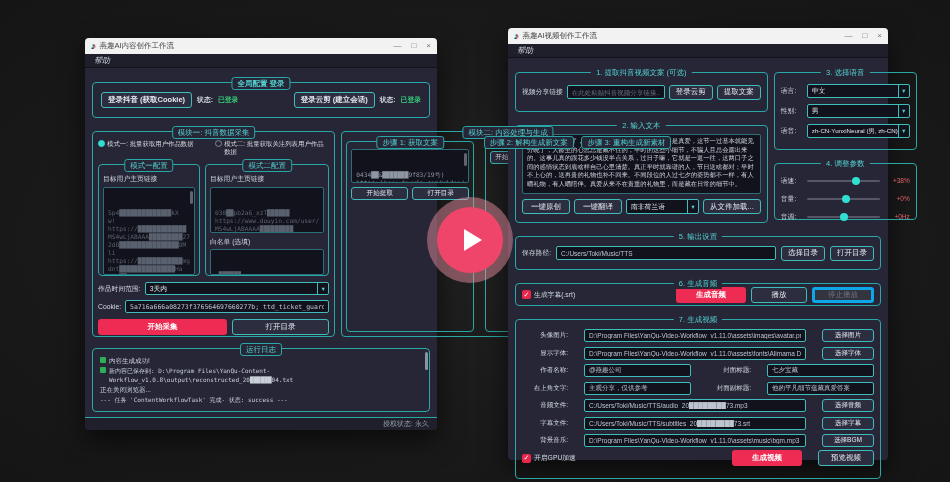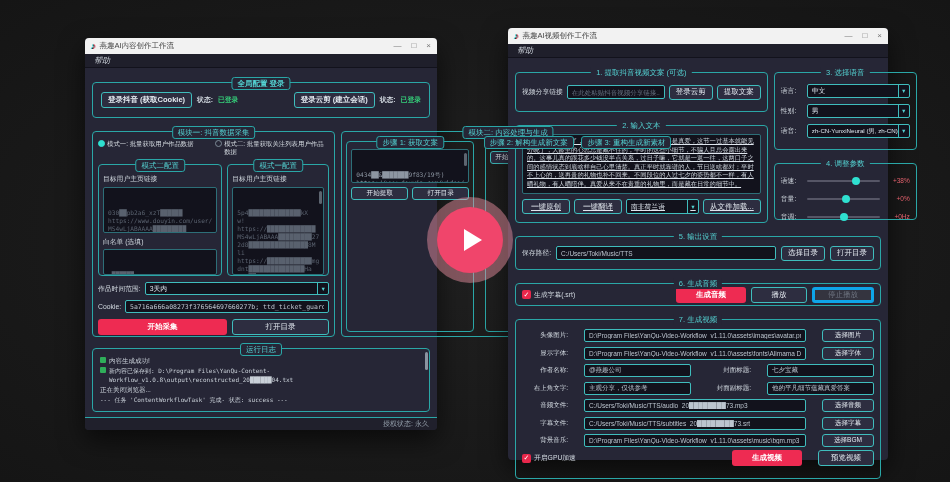--- a/index.html
+++ b/index.html
@@ -69,21 +69,21 @@
   .cfgbox { flex:1; border:1px solid #2aa7a7; border-radius:4px; position:relative; padding:8px 4px 4px; height:112px; }
   .mono { font-family:"DejaVu Sans Mono","Liberation Mono",monospace; }
   .masked { color:#59616e; font-size:6.2px; line-height:8px; filter:blur(0.6px); }
   .logline { display:flex; gap:3px; font-size:6.5px; line-height:9px; color:#c9d0d8; margin-bottom:1px; }
   .logicon { width:6px; height:6px; background:#2fae5a; border-radius:1px; margin-top:1px; flex:0 0 auto; }
   .gLog { margin-top:11px; height:64px; padding:7px 7px 4px; }
   
   .cols { display:flex; gap:6px; }
   .colL { flex:0 0 232px; } .colR { flex:1; }
   .sec1 { margin-top:6px; height:40px; display:flex; align-items:center; gap:4px; padding:0 6px; }
-  .sec2 { margin-top:13px; height:98px; padding:8px 6px 20px;text-decoration:underline; }
+  .sec2 { margin-top:13px; height:98px; padding:8px 6px 20px; }
   .sec3 { margin-top:6px; height:78px; padding:11px 6px 2px; }
   .sec4 { margin-top:13px; height:57px; padding:9px 6px 2px; }
   .sec5 { margin-top:13px; height:30px; display:flex; align-items:center; gap:5px; padding:16px 6px; }
   .sec6 { margin-top:13px; height:23px; display:flex; align-items:center; gap:5px; padding:0 6px; }
   .sec7 { margin-top:13px; height:160px; padding:9px 6px 2px; }
   .vrow { display:flex; align-items:center; gap:16px; margin-bottom:4.5px; height:13px; }
   .vlabel { width:46px; text-align:right; color:#d3dae1; font-size:6.5px; white-space:nowrap; flex:0 0 auto; }
   .vlabel.w2 { width:44px; }
   .track { flex:1; height:2px; background:#565666; border-radius:1px; position:relative; }
   .thumb { position:absolute; top:-3px; width:8px; height:8px; border-radius:50%; background:#2fe0d0; }
@@ -136,57 +136,57 @@
             <span class="radio on"></span>
             <span>模式一: 批量获取用户作品数据</span>
           </span>
           <span class="opt">
             <span class="radio"></span>
             <span>模式二: 批量获取关注列表用户作品数据</span>
           </span>
         </div>
         <div class="cfgrow">
           <div class="cfgbox">
+            <span class="glabel pill">模式一配置</span>
+            <div class="flabel" style="margin:1px 0 3px">目标用户主页链接</div>
+            <div class="ta mono" style="height:88px">
+              <div class="masked">5p4██████████████kX
+w!
+https://█████████████
+MS4wLjABAAA█████████27
+2d8████████████████8M
+li
+https://████████████mg
+dnt███████████████Ha
+X55██
+eUj██
+z5E██████ kOi
+WR██</div>
+              <span class="sthumb"></span>
+            </div>
+          </div>
+          <div class="cfgbox">
             <span class="glabel pill">模式二配置</span>
             <div class="flabel" style="margin:1px 0 3px">目标用户主页链接</div>
             <div class="ta mono" style="height:46px">
               <div class="masked">030██pb2a6_xzT██████
 https://www.douyin.com/user/
 MS4wLjABAAAA█████████
 b2T████████
 vqC7██████████
 c3█od████████7ba███</div>
             </div>
             <div class="flabel" style="margin:4px 0 2px">白名单 (选填)</div>
             <div class="ta mono" style="height:26px">
               <div class="masked">—██████
 ███████
 █████
 ████████</div>
             </div>
           </div>
-          <div class="cfgbox">
-            <span class="glabel pill">模式一配置</span>
-            <div class="flabel" style="margin:1px 0 3px">目标用户主页链接</div>
-            <div class="ta mono" style="height:88px">
-              <div class="masked">5p4██████████████kX
-w!
-https://█████████████
-MS4wLjABAAA█████████27
-2d8████████████████8M
-li
-https://████████████mg
-dnt███████████████Ha
-X55██
-eUj██
-z5E██████ kOi
-WR██</div>
-              <span class="sthumb"></span>
-            </div>
-          </div>
         </div>
         <div class="row" style="margin-top:6px">
           <span class="flabel">作品时间范围:</span>
           <span class="select" style="flex:1">
             <span class="sv">3天内</span>
             <span class="caret">▼</span>
           </span>
         </div>
         <div class="row" style="margin-top:5px">
           <span class="flabel">Cookie:</span>

